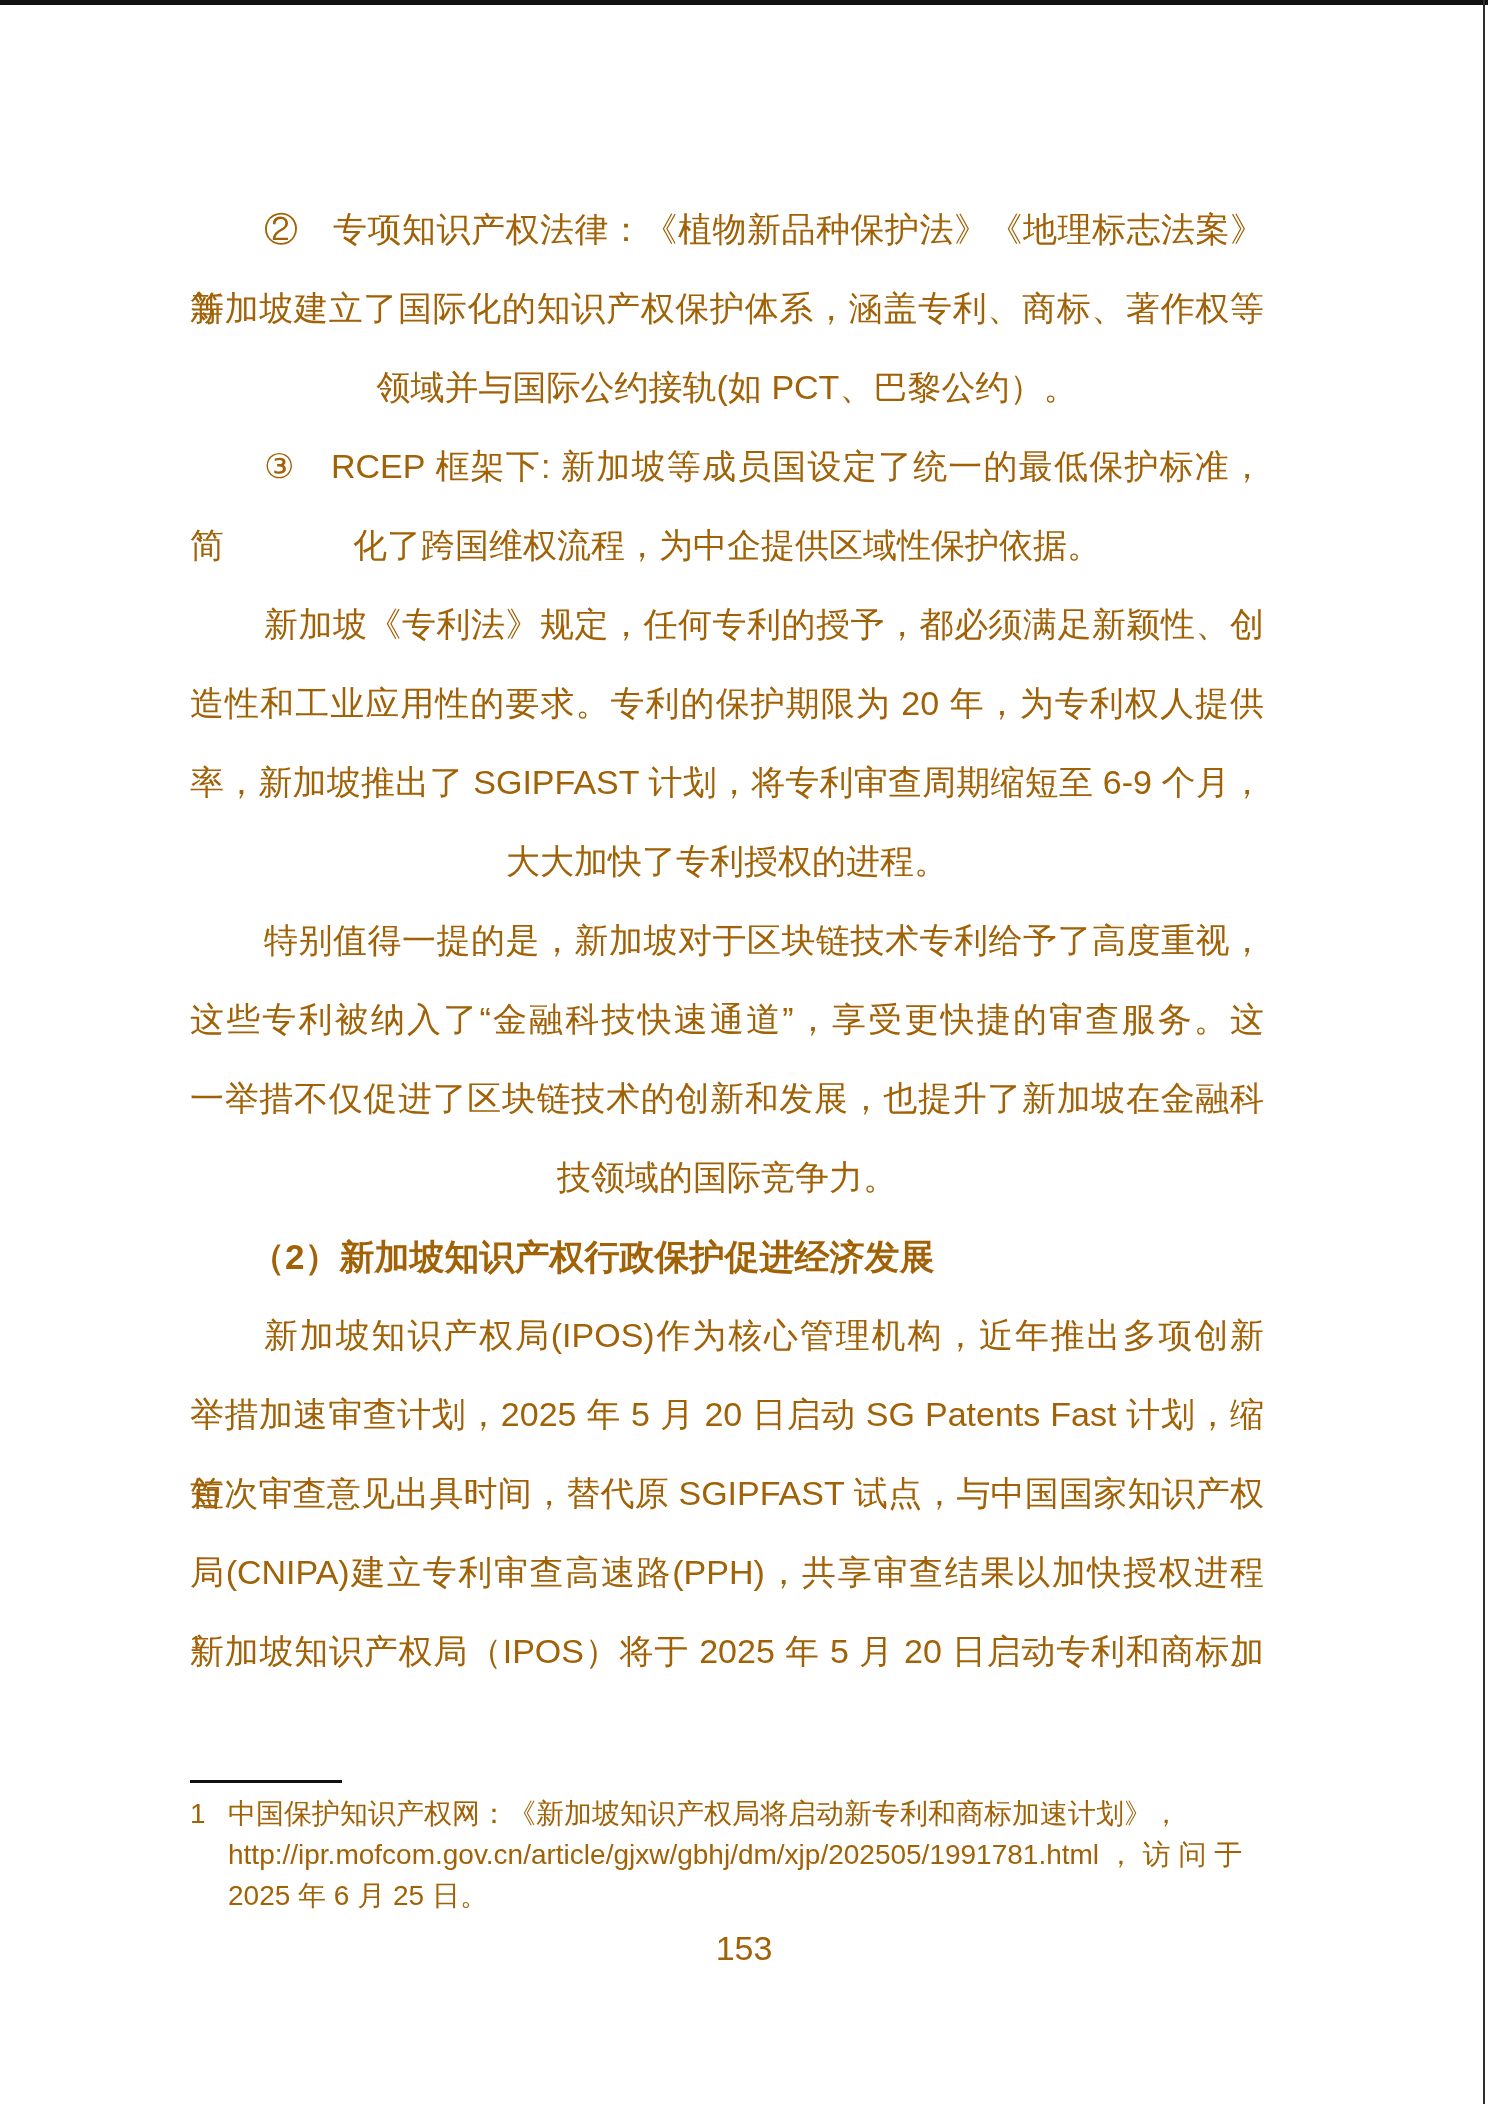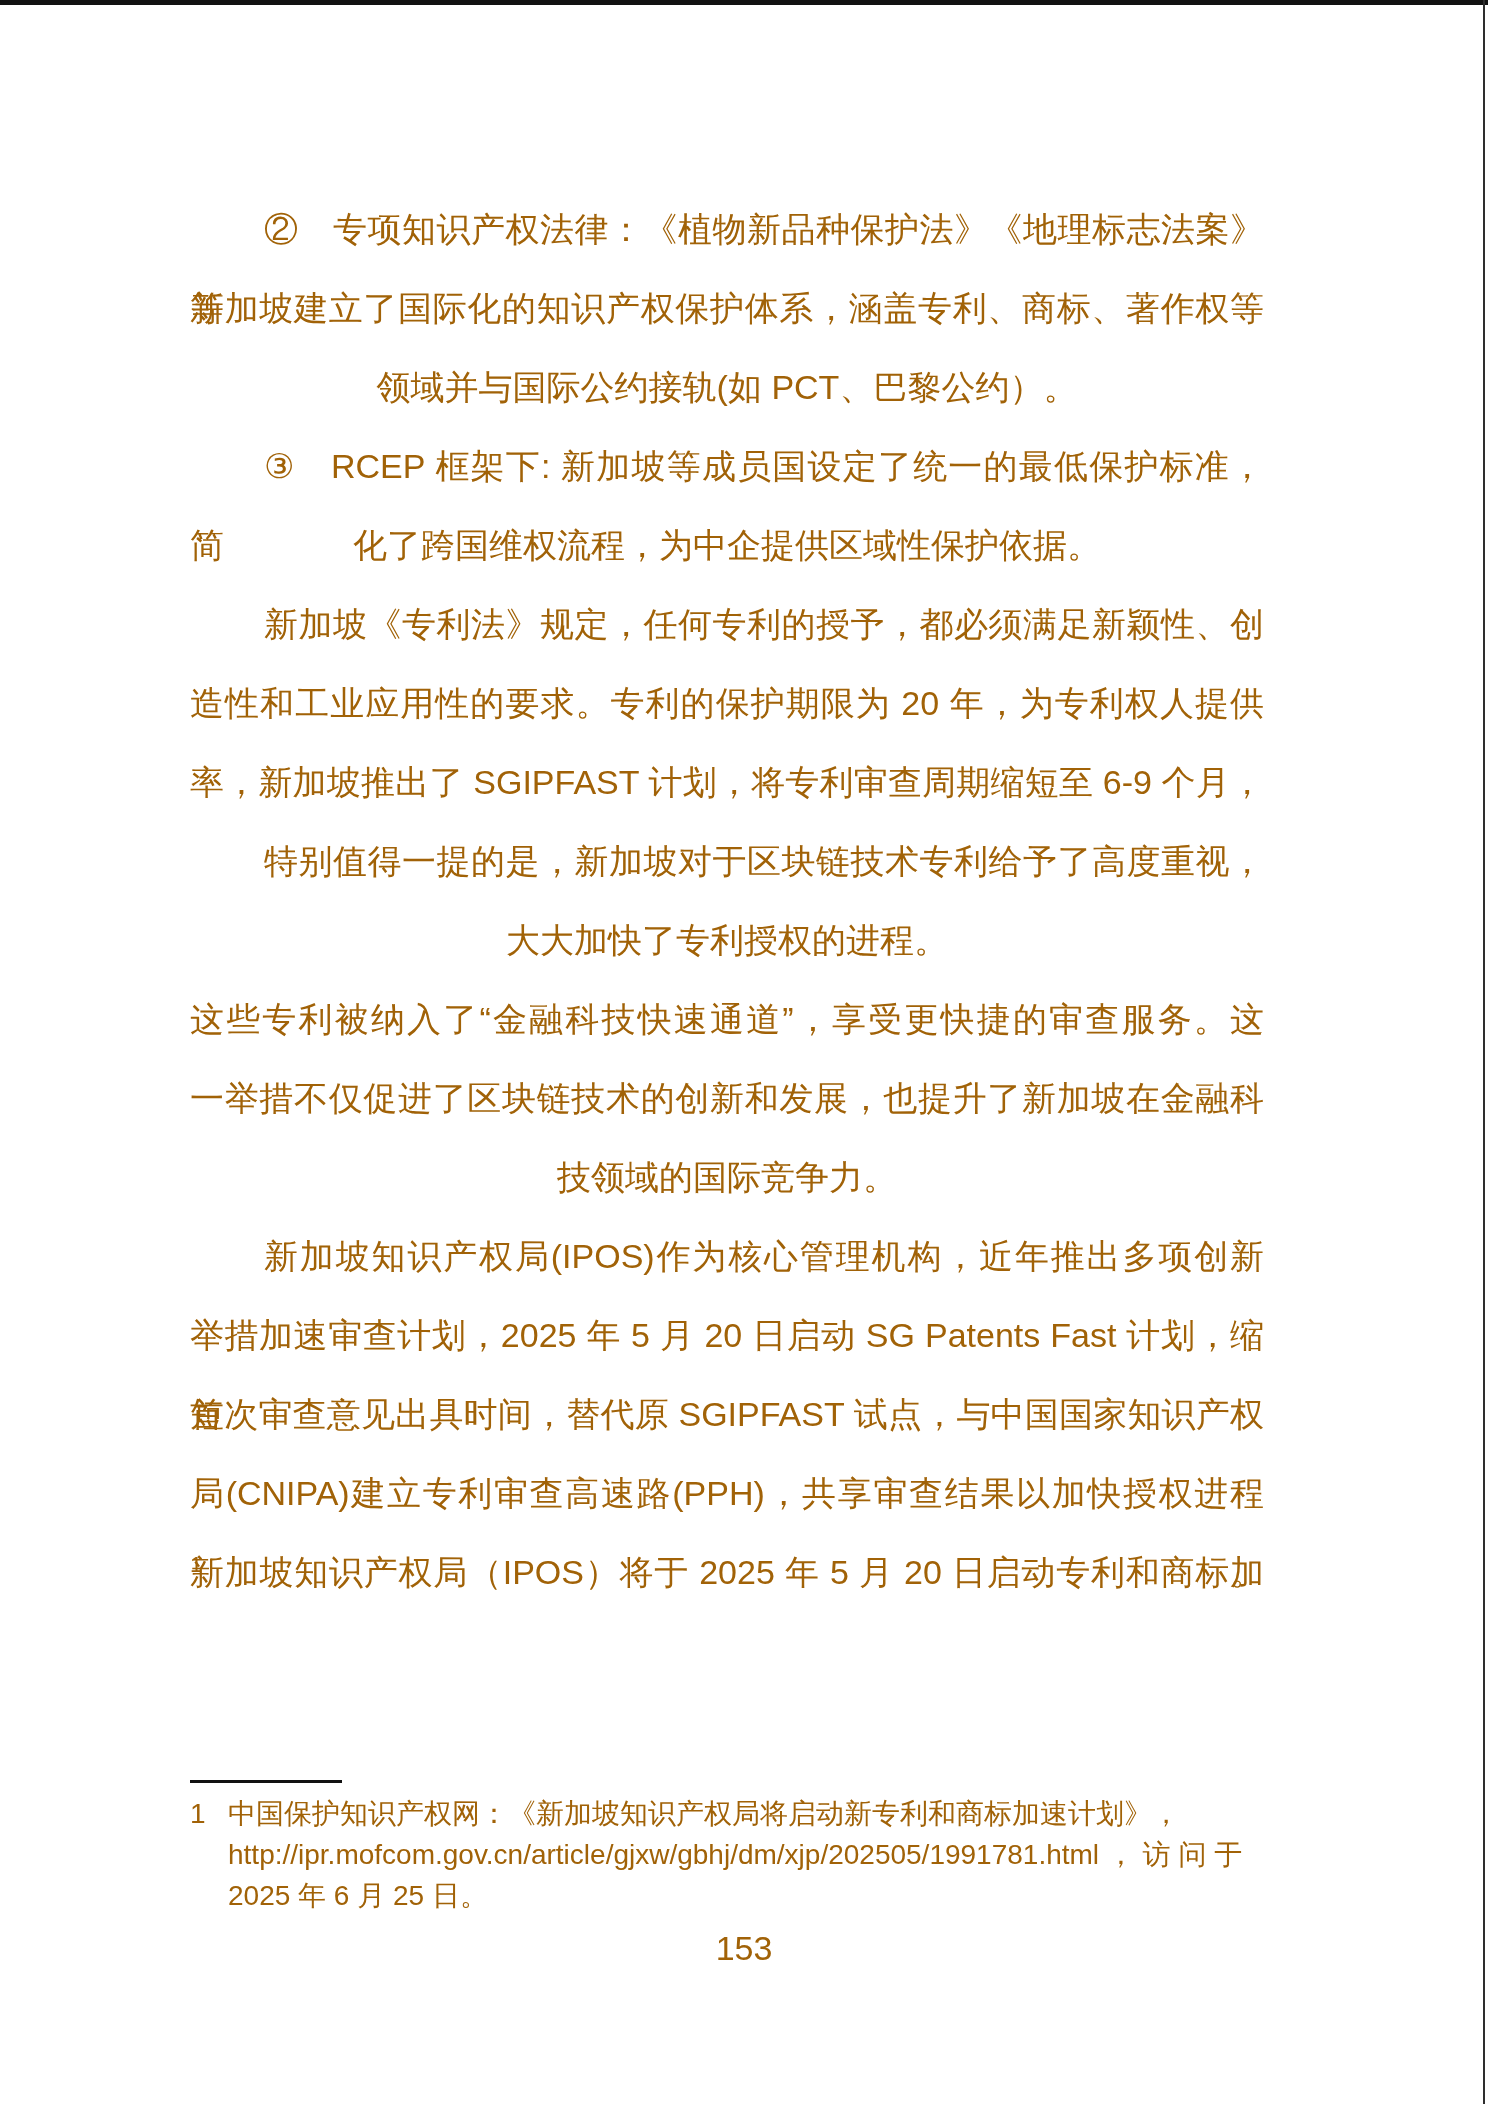--- a/index.html
+++ b/index.html
@@ -76,27 +76,28 @@
     <div class="ln fill ind">②　专项知识产权法律：《植物新品种保护法》《地理标志法案》等</div>
     <div class="ln fill">新加坡建立了国际化的知识产权保护体系，涵盖专利、商标、著作权等</div>
     <div class="ln end">领域并与国际公约接轨(如 PCT、巴黎公约）。</div>
 
     <div class="ln fill ind">③　RCEP 框架下: 新加坡等成员国设定了统一的最低保护标准，简</div>
     <div class="ln end">化了跨国维权流程，为中企提供区域性保护依据。</div>
 
     <div class="ln fill ind">新加坡《专利法》规定，任何专利的授予，都必须满足新颖性、创</div>
     <div class="ln fill">造性和工业应用性的要求。专利的保护期限为 20 年，为专利权人提供</div>
     <div class="ln fill">率，新加坡推出了 SGIPFAST 计划，将专利审查周期缩短至 6-9 个月，</div>
+    <div class="ln end">大大加快了专利授权的进程。</div>
+
     <div class="ln fill ind">特别值得一提的是，新加坡对于区块链技术专利给予了高度重视，</div>
-
-    <div class="ln end">大大加快了专利授权的进程。</div>
     <div class="ln fill">这些专利被纳入了“金融科技快速通道”，享受更快捷的审查服务。这</div>
     <div class="ln fill">一举措不仅促进了区块链技术的创新和发展，也提升了新加坡在金融科</div>
     <div class="ln end">技领域的国际竞争力。</div>
 
+    <div class="ln heading">（2）新加坡知识产权行政保护促进经济发展</div>
 
     <div class="ln fill ind">新加坡知识产权局(IPOS)作为核心管理机构，近年推出多项创新</div>
     <div class="ln fill">举措加速审查计划，2025 年 5 月 20 日启动 SG Patents Fast 计划，缩短</div>
     <div class="ln fill">首次审查意见出具时间，替代原 SGIPFAST 试点，与中国国家知识产权</div>
 
     <div class="ln fill"><span>局(CNIPA)建立专利审查高速路(PPH)，共享审查结果以加快授权进程</span><sup class="fnref">1</sup><span>。</span></div>
 
     <div class="ln fill">新加坡知识产权局（IPOS）将于 2025 年 5 月 20 日启动专利和商标加</div>
   </div>
 

